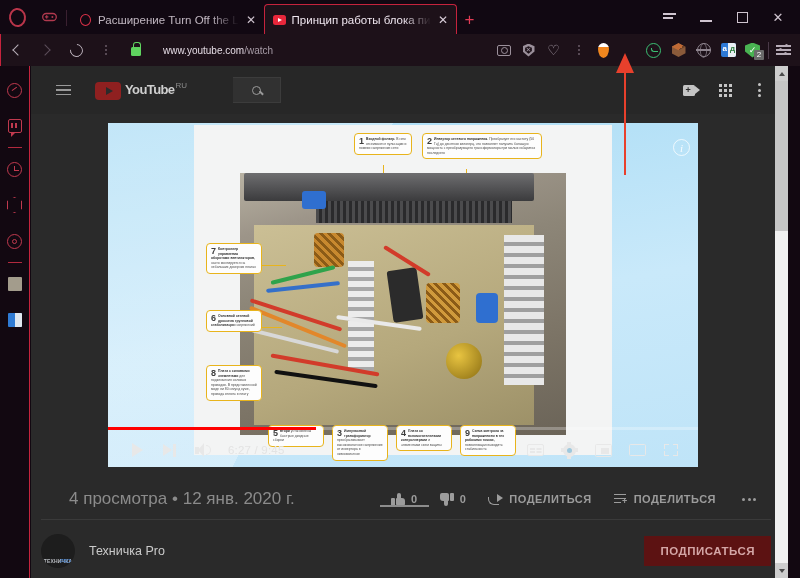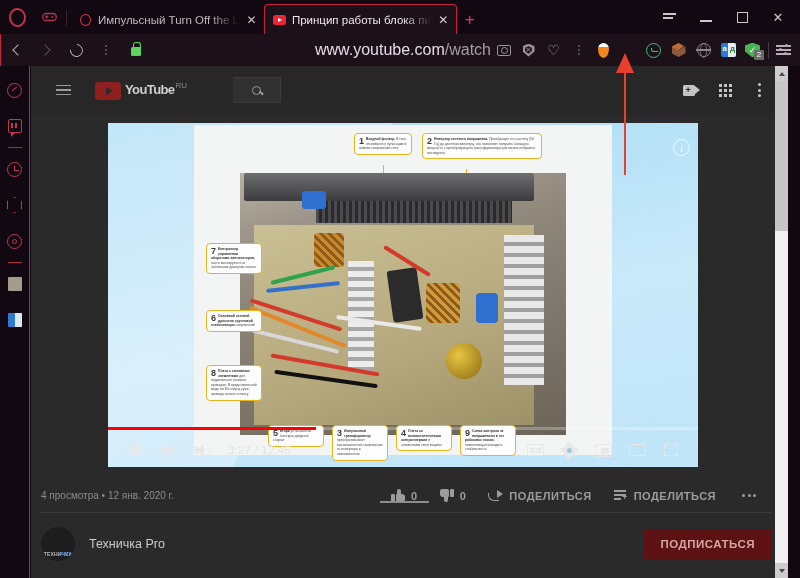--- a/index.html
+++ b/index.html
@@ -88,21 +88,21 @@
   }
   .dots-v { display:flex; flex-direction:column; gap:2px; align-items:center; width:14px;}
   .dots-v b { width: 2px; height: 2px; background: #6b5c69; border-radius:50%; display:block;}
   .lock {
     position: relative; width: 10px; height: 9px; background: #5fd35f; border-radius: 1.5px; margin-top:3px;
   }
   .lock::before {
     content:""; position:absolute; left:2px; top:-5px; width:6px; height:6px;
     border: 1.7px solid #5fd35f; border-bottom: none; border-radius: 3px 3px 0 0;
   }
-  .url { color: #a79ca7; font-size: 16px; margin-left: 24px; flex: 1; text-align: right; }
+  .url { color: #a79ca7; font-size: 10px; margin-left: 12px; flex: 1; }
   .url b { color: #e4dbe4; font-weight: normal; }
   .ext-icons { display: flex; align-items: center; gap: 0px; padding-right: 4px; }
   .ext-icons > div { width: 25px; height: 32px; display:flex; align-items:center; justify-content:center;}
 
   .ico-cam { width:14px;height:11px;border:1.4px solid #9b909b;border-radius:2px;position:relative;}
   .ico-cam::before{content:"";position:absolute;width:5px;height:5px;border:1.4px solid #9b909b;border-radius:50%;left:3px;top:1.5px;}
   .ico-shield{width:12px;height:13px;background:#9b909b;clip-path:polygon(50% 0,100% 22%,100% 62%,50% 100%,0 62%,0 22%);position:relative;display:flex;align-items:center;justify-content:center;}
   .ico-shield::after{content:"";width:8px;height:9px;background:#1d1119;clip-path:polygon(50% 8%,92% 26%,92% 60%,50% 92%,8% 60%,8% 26%);position:absolute;}
   .ico-shield::before{content:"\2715";color:#9b909b;font-size:7px;position:absolute;z-index:2;}
   .ico-heart{color:#9b909b;font-size:14px;line-height:1;}
@@ -291,21 +291,21 @@
   .ic-full i{position:absolute;width:5px;height:5px;border:1.6px solid #e8e8e8;}
   .ic-full i:nth-child(1){left:0;top:0;border-right:none;border-bottom:none;}
   .ic-full i:nth-child(2){right:0;top:0;border-left:none;border-bottom:none;}
   .ic-full i:nth-child(3){left:0;bottom:0;border-right:none;border-top:none;}
   .ic-full i:nth-child(4){right:0;bottom:0;border-left:none;border-top:none;}
 
   
   .meta { position:absolute; left: 10px; top: 410px; width: 730px; }
   .vid-title { color: #b7b7b7; font-size: 15px; padding-left: 0px; }
   .meta-row { display:flex; align-items:center; margin-top: 13px; border-bottom:1px solid #3a3a3a; padding-bottom: 10px;}
-  .views { color: #8b8b8b; font-size: 10px; }
+  .views { color: #8b8b8b; font-size: 17px; margin-left: 28px; }
   .actions { margin-left: auto; display:flex; align-items:center; gap: 0; }
   .act { display:flex; align-items:center; gap:6px; color:#9c9c9c; font-size:11px; font-weight:bold; letter-spacing:.5px; padding: 0 11px; }
   .ic-like{position:relative;width:14px;height:13px;}
   .ic-like .pad{position:absolute;left:0;bottom:0;width:4px;height:8px;background:#9c9c9c;border-radius:1px;}
   .ic-like .hand{position:absolute;left:4.5px;bottom:0;width:9px;height:8px;background:#9c9c9c;border-radius:1px 3px 2px 2px;}
   .ic-like .thumb{position:absolute;left:5.5px;top:0;width:4px;height:6px;background:#9c9c9c;border-radius:2px 2px 0 0;}
   .ic-dis{position:relative;width:14px;height:13px;transform:rotate(180deg);}
   .ic-dis .pad{position:absolute;left:0;bottom:0;width:4px;height:8px;background:#9c9c9c;border-radius:1px;}
   .ic-dis .hand{position:absolute;left:4.5px;bottom:0;width:9px;height:8px;background:#9c9c9c;border-radius:1px 3px 2px 2px;}
   .ic-dis .thumb{position:absolute;left:5.5px;top:0;width:4px;height:6px;background:#9c9c9c;border-radius:2px 2px 0 0;}
@@ -360,21 +360,21 @@
             <rect x="4.1" y="3.2" width="1.2" height="3.4" fill="#b1394e"></rect>
             <circle cx="10.4" cy="5" r="1" fill="#b1394e"></circle>
           </svg>
       </div>
       <div class="sep-v"></div>
 
       <div class="tab inactive">
         <span class="tab-favicon">
             <span class="opera-fav"></span>
           </span>
-        <span class="tab-title">Импульсный Turn Off the L</span>
+        <span class="tab-title">Расширение Turn Off the L</span>
         <span class="tab-close">✕</span>
       </div>
 
       <div class="tab active">
         <span class="tab-favicon">
             <span class="yt-fav"></span>
           </span>
         <span class="tab-title">Принцип работы блока пи</span>
         <span class="tab-close">✕</span>
       </div>
@@ -650,21 +650,21 @@
           <div class="cbtn">
               <span class="ic-next"></span>
             </div>
           <div class="cbtn">
               <span class="ic-vol">
                 <i class="sp"></i>
                 <i class="co"></i>
                 <i class="a1"></i>
               </span>
             </div>
-          <div class="time">3:27 / 12:45</div>
+          <div class="time">6:27 / 9:45</div>
           <div class="ctrl-right">
             <div class="cbtn">
                 <span class="ic-cc"></span>
               </div>
             <div class="cbtn">
                 <span class="ic-gear"></span>
               </div>
             <div class="cbtn">
                 <span class="ic-mini"></span>
               </div>

